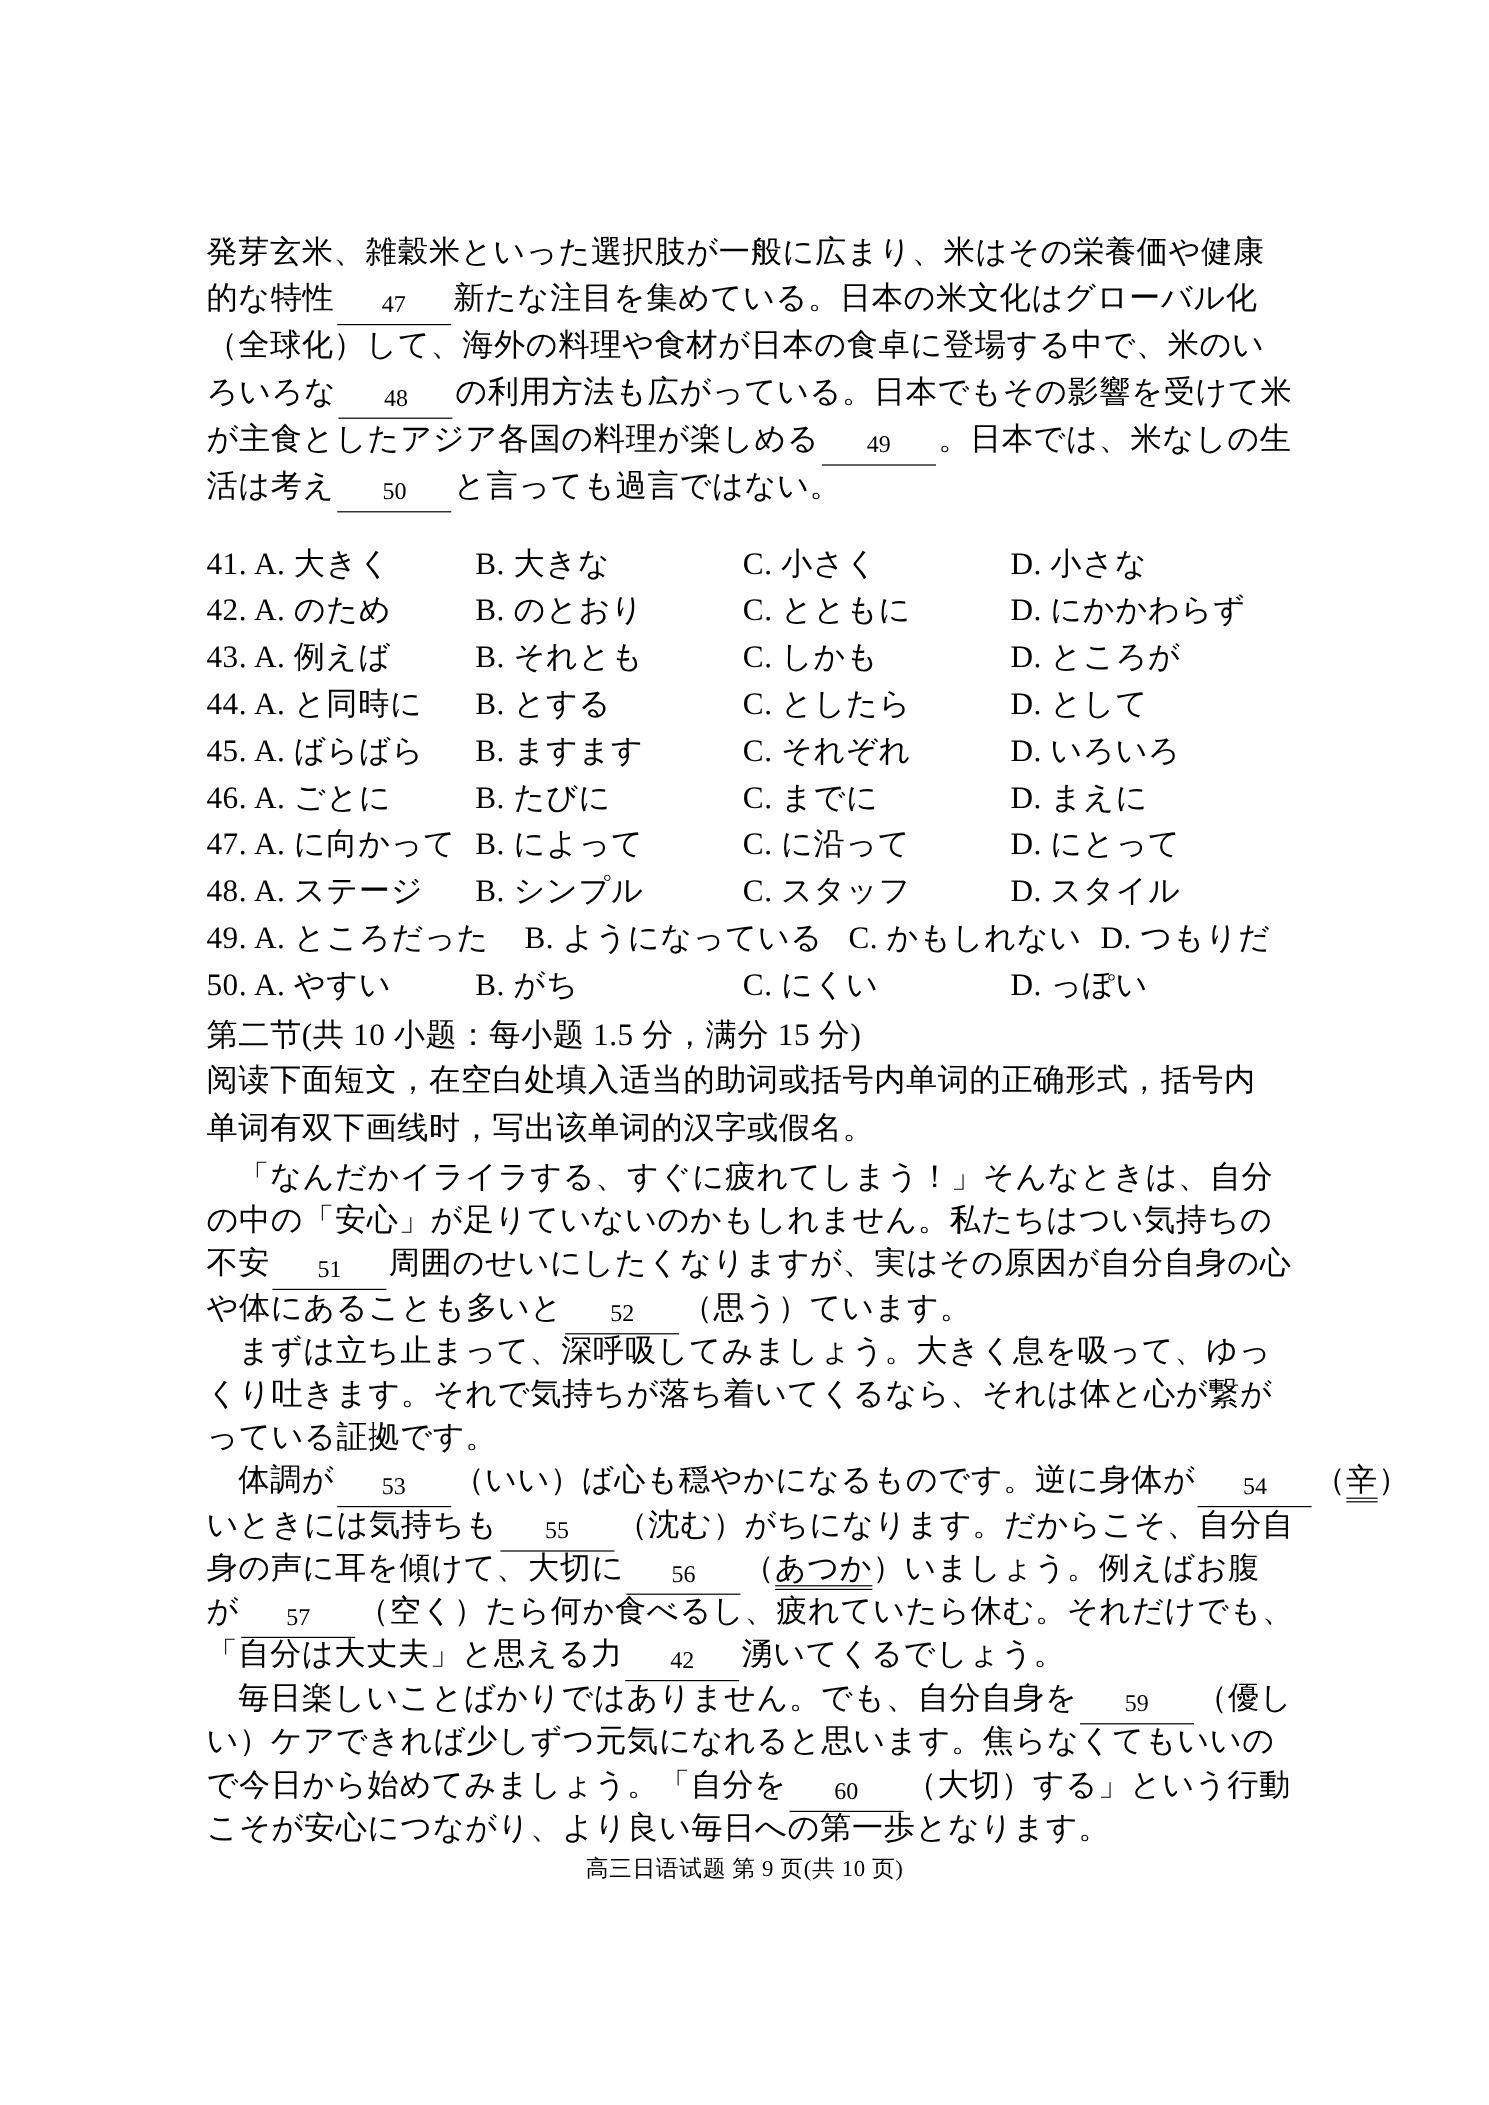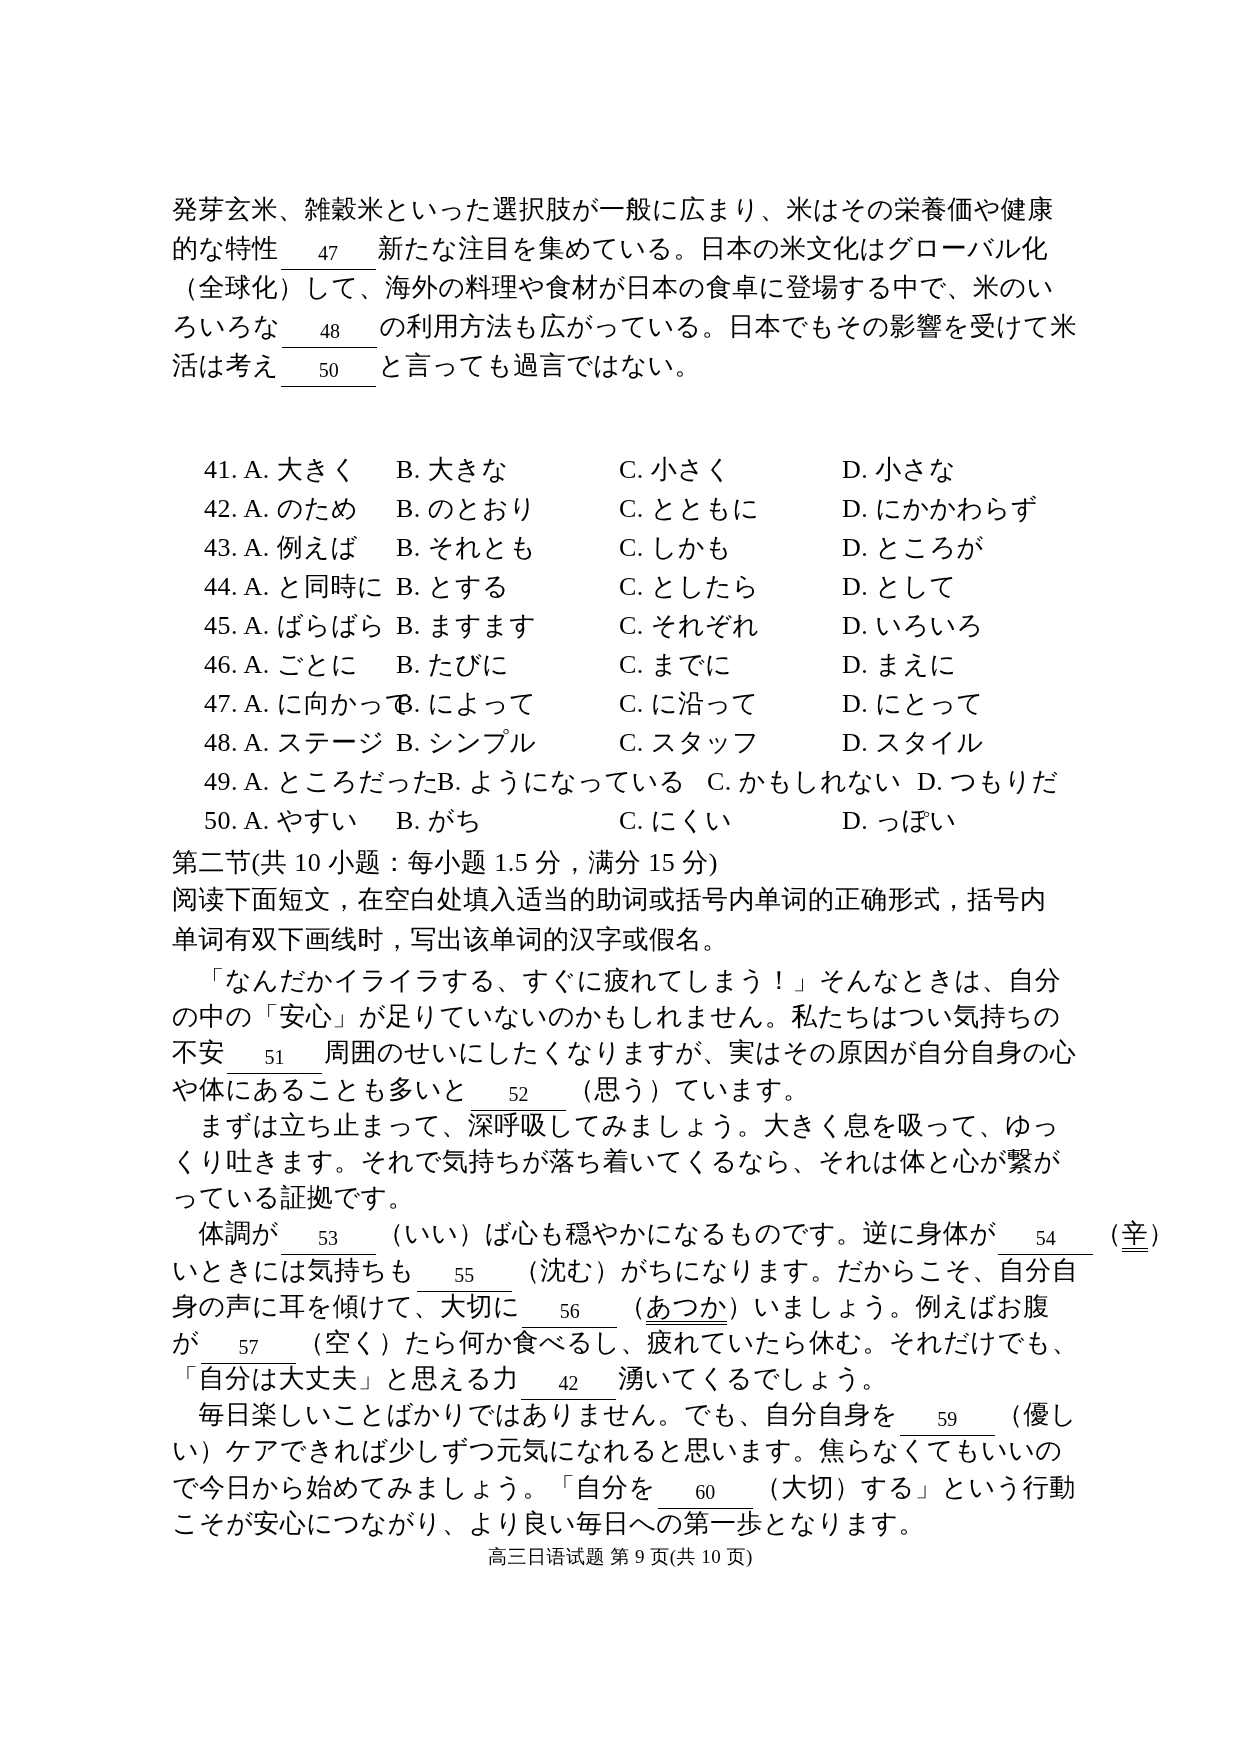--- a/index.html
+++ b/index.html
@@ -13,21 +13,21 @@
   .line{white-space:nowrap;height:39px;line-height:39px;font-family:Liberation Serif, serif;}
   .passage .line{height:36.2px;line-height:36.2px;}
   .blank{
     display:inline-block;min-width:95px;text-align:center;
     border-bottom:1.5px solid #000;height:31px;line-height:31px;
     font-size:20px;vertical-align:-3px;margin:0 2px;letter-spacing:0;
   }
   .dbl{border-bottom:4px double #000;padding-bottom:0px;}
   .q-row{position:relative;height:39px;line-height:39px;white-space:nowrap;}
   .q-row span{position:absolute;top:0;}
-  .q-row .c0{left:0;margin-left:32px;}
+  .q-row .c0{left:0;}
   .q-row .c1{left:224px;text-align:center;}
   .q-row .c2{left:447px;}
   .q-row .c3{left:670px;}
   .q-row.wide .c1{left:265px;}
   .q-row.wide .c2{left:535px;}
   .q-row.wide .c3{left:745px;font-family:Liberation Serif, serif;}
   #sec-heading{top:843px;height:39px;line-height:39px;white-space:nowrap;}
   #instructions{top:880px;}
   #instructions .line{height:40px;line-height:40px;}
   #footer{
@@ -36,20 +36,21 @@
   }
 </style>
 </head>
 <body>
 
 <div id="cloze" class="abs" style="top:190px;">
     <div class="line"><span>発芽玄米、雑穀米といった選択肢が一般に広まり、米はその栄養価や健康</span></div>
     <div class="line"><span>的な特性</span><span class="blank">47</span><span>新たな注目を集めている。日本の米文化はグローバル化</span></div>
     <div class="line"><span>（全球化）して、海外の料理や食材が日本の食卓に登場する中で、米のい</span></div>
     <div class="line"><span>ろいろな</span><span class="blank">48</span><span>の利用方法も広がっている。日本でもその影響を受けて米</span></div>
+    <div class="line"><span>が主食としたアジア各国の料理が楽しめる</span><span class="blank">49</span><span>。日本では、米なしの生</span></div>
     <div class="line"><span>活は考え</span><span class="blank">50</span><span>と言っても過言ではない。</span></div>
   </div>
 
 <div id="questions" class="abs" style="top:450px;">
     <div class="q-row">
       <span class="c0">41. A. 大きく</span>
       <span class="c1">B. 大きな</span>
       <span class="c2">C. 小さく</span>
       <span class="c3">D. 小さな</span>
     </div>

